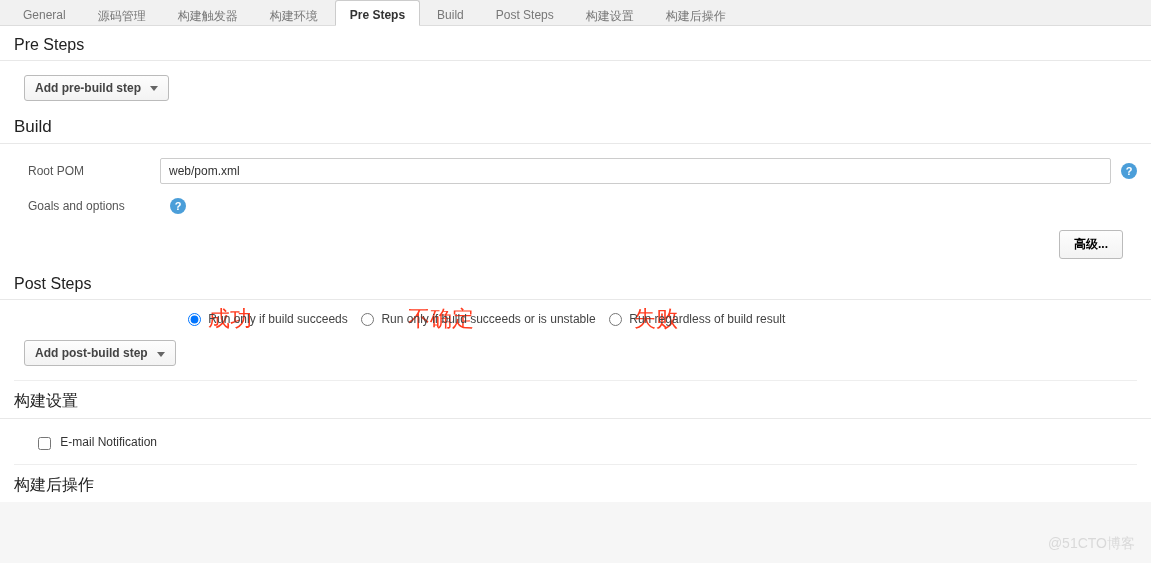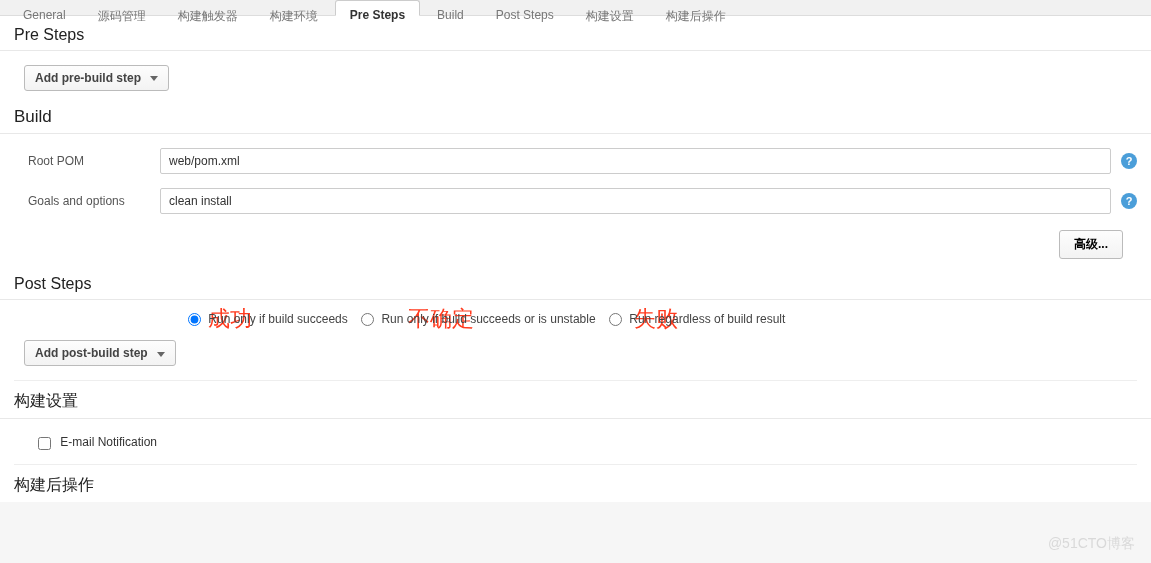--- a/index.html
+++ b/index.html
@@ -10,21 +10,21 @@
   background: #f6f6f6;
   width: 1151px;
   height: 563px;
   overflow: hidden;
 }
 .tabs {
   background: #f1f1f1;
   border-bottom: 1px solid #ddd;
   display: flex;
   padding: 0 8px;
-  height: 16px;
+  height: 26px;
   align-items: stretch;
 }
 .tab {
   padding: 7px 14px;
   color: #777;
   font-size: 12px;
   cursor: pointer;
   border: 1px solid transparent;
   border-bottom: none;
   margin-right: 2px;
@@ -190,21 +190,20 @@
   <div class="section-heading big">Build</div>
 
   <div class="form-row">
     <div class="form-label">Root POM</div>
     <input class="form-input" type="text" value="web/pom.xml" style="">
     <div class="help-icon">?</div>
   </div>
 
   <div class="form-row">
     <div class="form-label">Goals and options</div>
-    <input class="form-input" type="text" value="clean install" style="">
     <div class="help-icon">?</div>
   </div>
 
   <div class="adv-row">
     <button class="adv-btn">高级...</button>
   </div>
 
   <div class="post-wrap">
     <div class="section-heading">Post Steps</div>
 

